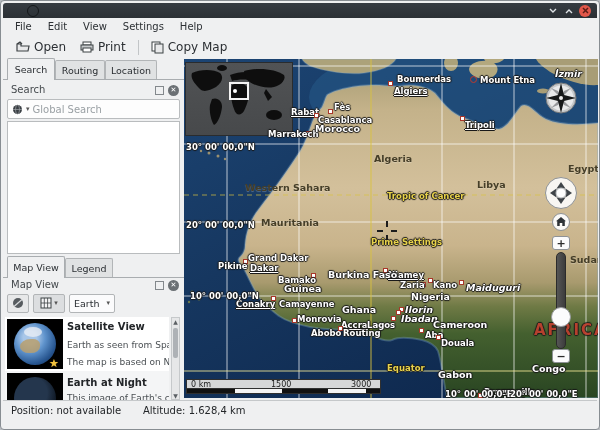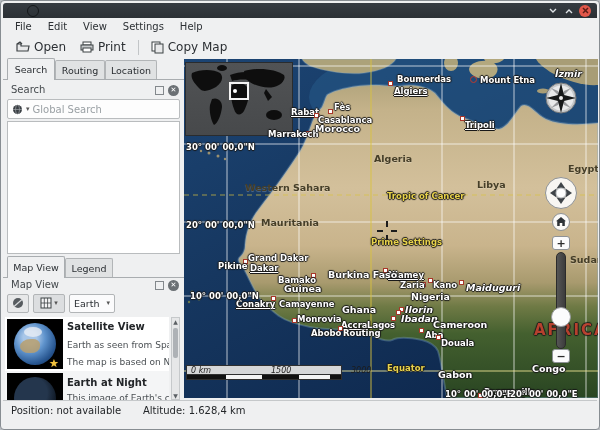--- a/index.html
+++ b/index.html
@@ -61,21 +61,21 @@
   .lbl.yellow{color:#e8d24b;font-size:8.5px;}
   .lbl.coord{font-size:8.5px;}
   .lbl.continent{color:#c23d2e;font-size:15px;letter-spacing:2px;opacity:.9;}
   .mk{position:absolute;width:5px;height:5px;background:#fff;border:1px solid #a8372a;box-sizing:border-box;}
   .mk.volcano{width:7px;height:7px;background:transparent;border:1.5px solid #c0392b;border-radius:50%;}
   .overview{position:absolute;left:2px;top:4px;width:106px;height:72px;background:linear-gradient(#515355,#47494b);box-shadow:0 0 0 1px #2a2c2e;}
   .crosshair,.compass,.dpad,.homebtn{position:absolute;}
   .zbtn{position:absolute;left:368px;width:18px;height:14px;background:#fbfbfc;border:1px solid #8e9296;border-radius:3px;box-sizing:border-box;color:#2c2c2c;font-size:11px;font-weight:bold;display:flex;align-items:center;justify-content:center;line-height:1;}
   .ztrack{position:absolute;left:372px;top:193px;width:10px;height:97px;background:linear-gradient(90deg,#565656,#3c3c3c);border:1px solid #2b2b2b;border-radius:5px;box-sizing:border-box;}
   .zhandle{position:absolute;left:367px;top:248px;width:20px;height:20px;background:#fcfcfd;border:1px solid #979a9d;border-radius:50%;box-sizing:border-box;}
-  .scalebar{position:absolute;left:2px;top:306px;width:156px;font-style:italic;}
+  .scalebar{position:absolute;left:2px;top:320px;width:195px;}
   .sb-top{position:relative;height:10px;background:#d6d7d8;border:1px solid #2f2f2f;box-sizing:border-box;}
   .sb-top span{position:absolute;top:0;font-size:8px;color:#1c1c1c;line-height:9px;}
   .sb-strip{display:flex;height:4px;border:1px solid #2f2f2f;border-top:none;box-sizing:content-box;}
   .sb-strip i{height:100%;}
 </style>
 </head>
 <body>
 
 <div class="win">
 

